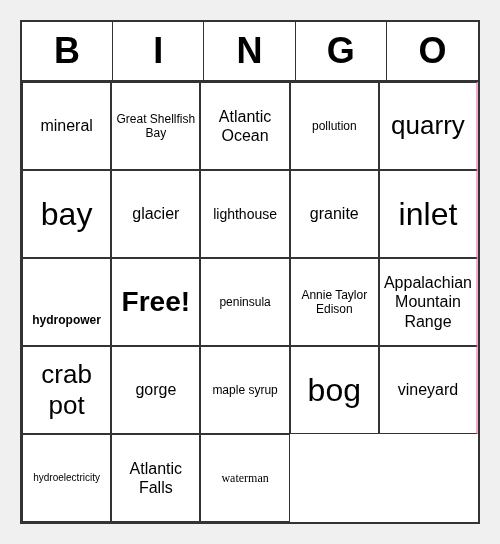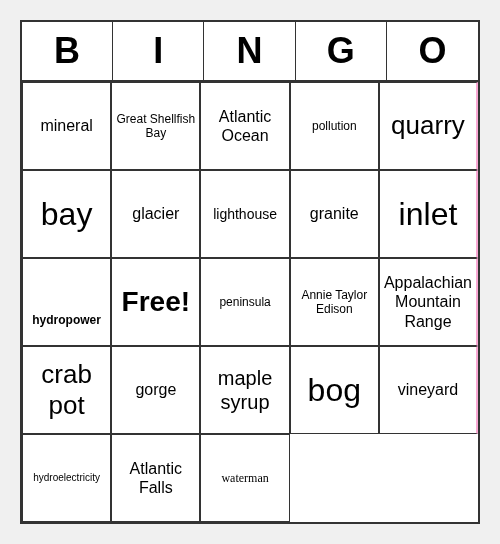--- a/index.html
+++ b/index.html
@@ -126,21 +126,21 @@
       <div class="bingo-cell">
         <span style="font-size: 16px; font-weight: normal;">Appalachian Mountain Range</span>
       </div>
       <div class="bingo-cell">
         <span style="font-size: 26px; font-weight: normal;">crab pot</span>
       </div>
       <div class="bingo-cell">
         <span style="font-size: 16px; font-weight: normal; text-align: center;">gorge</span>
       </div>
       <div class="bingo-cell">
-        <span style="font-size: 20px; font-weight: normal;">maple syrup</span>
+        <span style="font-size: 12px; font-weight: normal;">maple syrup</span>
       </div>
       <div class="bingo-cell">
         <span style="font-size: 32px; font-weight: normal;">bog</span>
       </div>
       <div class="bingo-cell">
         <span style="font-size: 16px; font-weight: normal;">vineyard</span>
       </div>
       <div class="bingo-cell">
         <span style="font-size: 10px; font-weight: normal;">hydroelectricity</span>
       </div>

